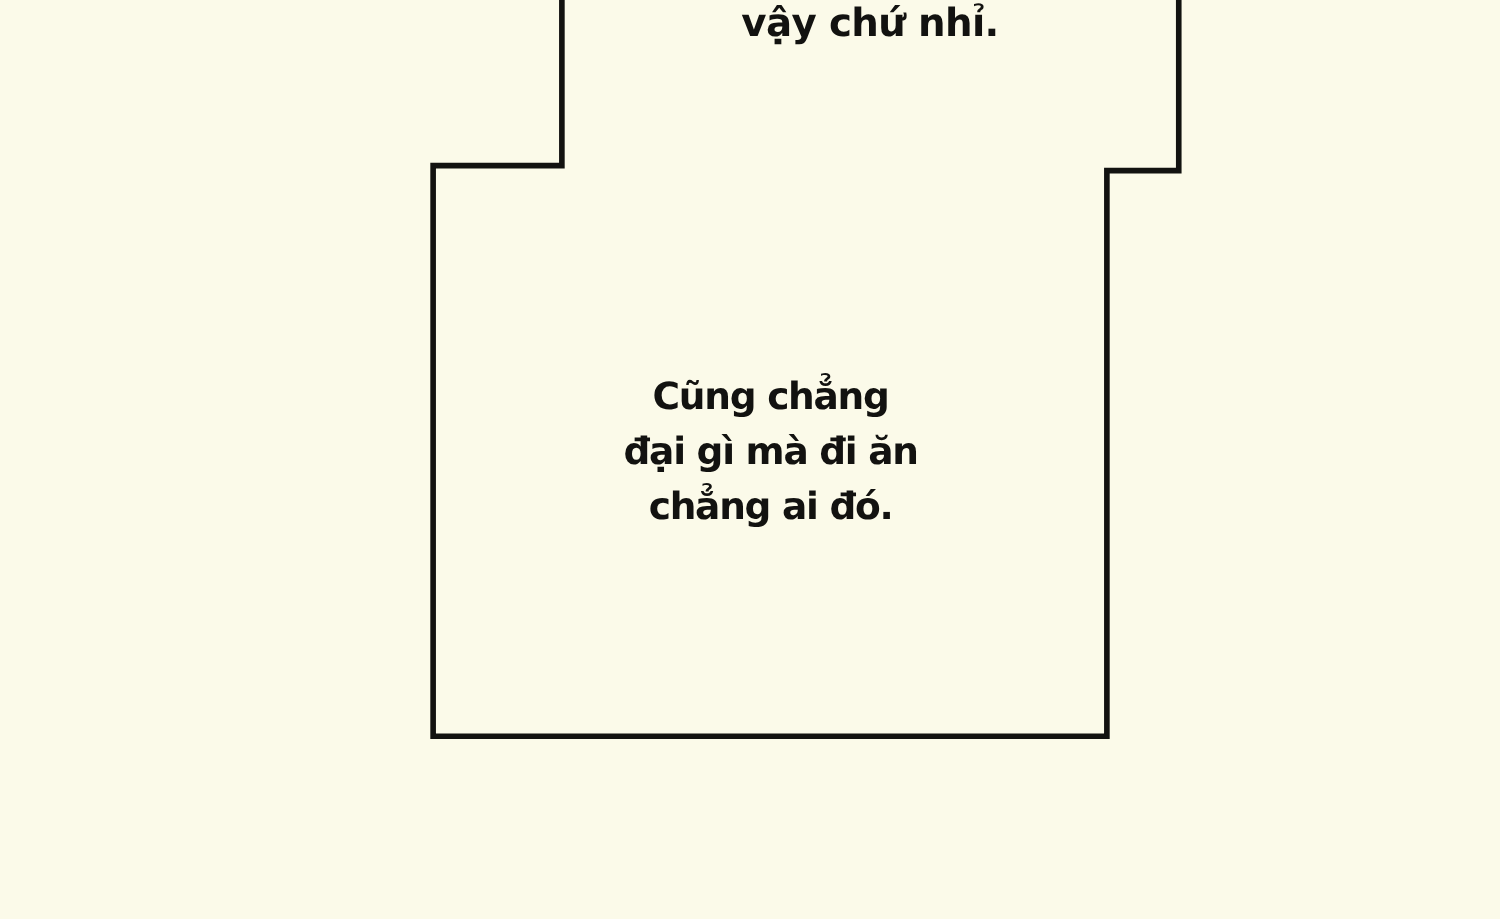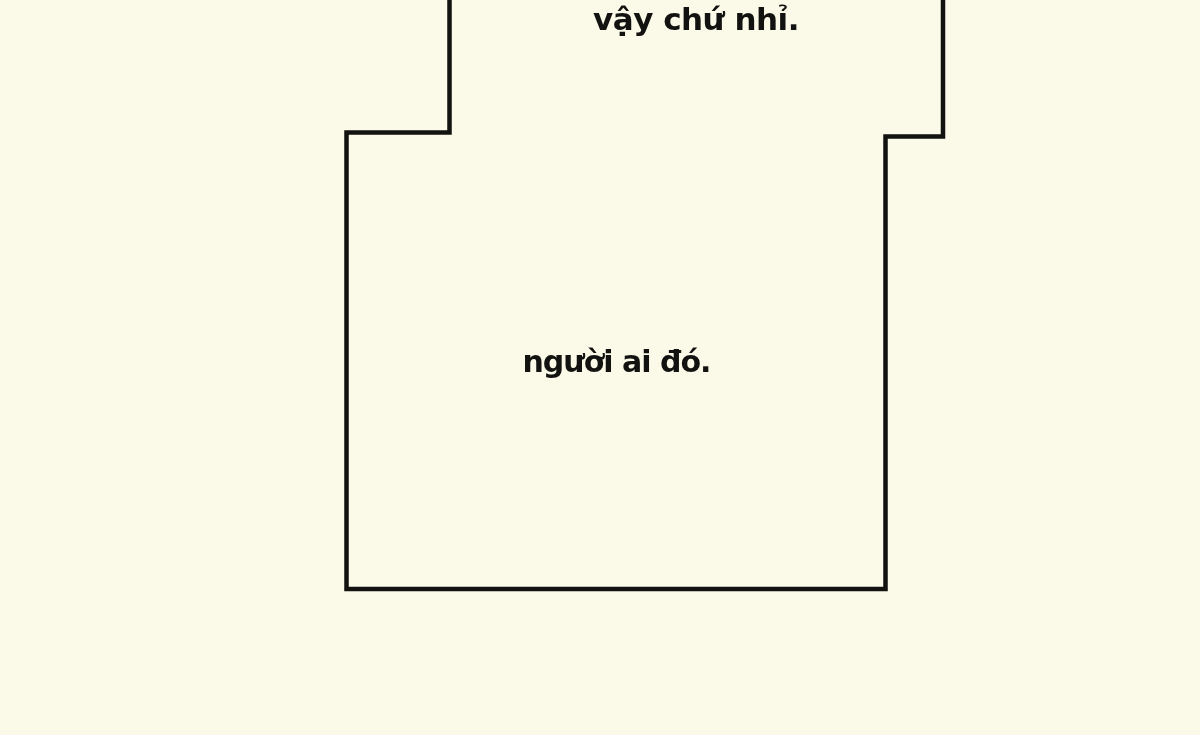--- a/index.html
+++ b/index.html
@@ -66,16 +66,18 @@
 
 <div class="stage">
 
   <svg class="panel-outline-svg" viewBox="0 0 1200 735" xmlns="http://www.w3.org/2000/svg" aria-hidden="true">
     <path d="M 449.5,-6 L 449.5,132.5 L 346.5,132.5 L 346.5,589 L 885.5,589 L 885.5,136.5 L 943,136.5 L 943,-6"></path>
   </svg>
 
   <div class="top-speech">vậy chứ nhỉ.</div>
 
   <div class="main-speech">
-    <div class="speech-line">người ai đó.</div>
+    <div class="speech-line">Cũng chẳng</div>
+    <div class="speech-line">đại gì mà đi ăn</div>
+    <div class="speech-line">chẳng ai đó.</div>
   </div>
 
 </div>
 
 </body></html>

